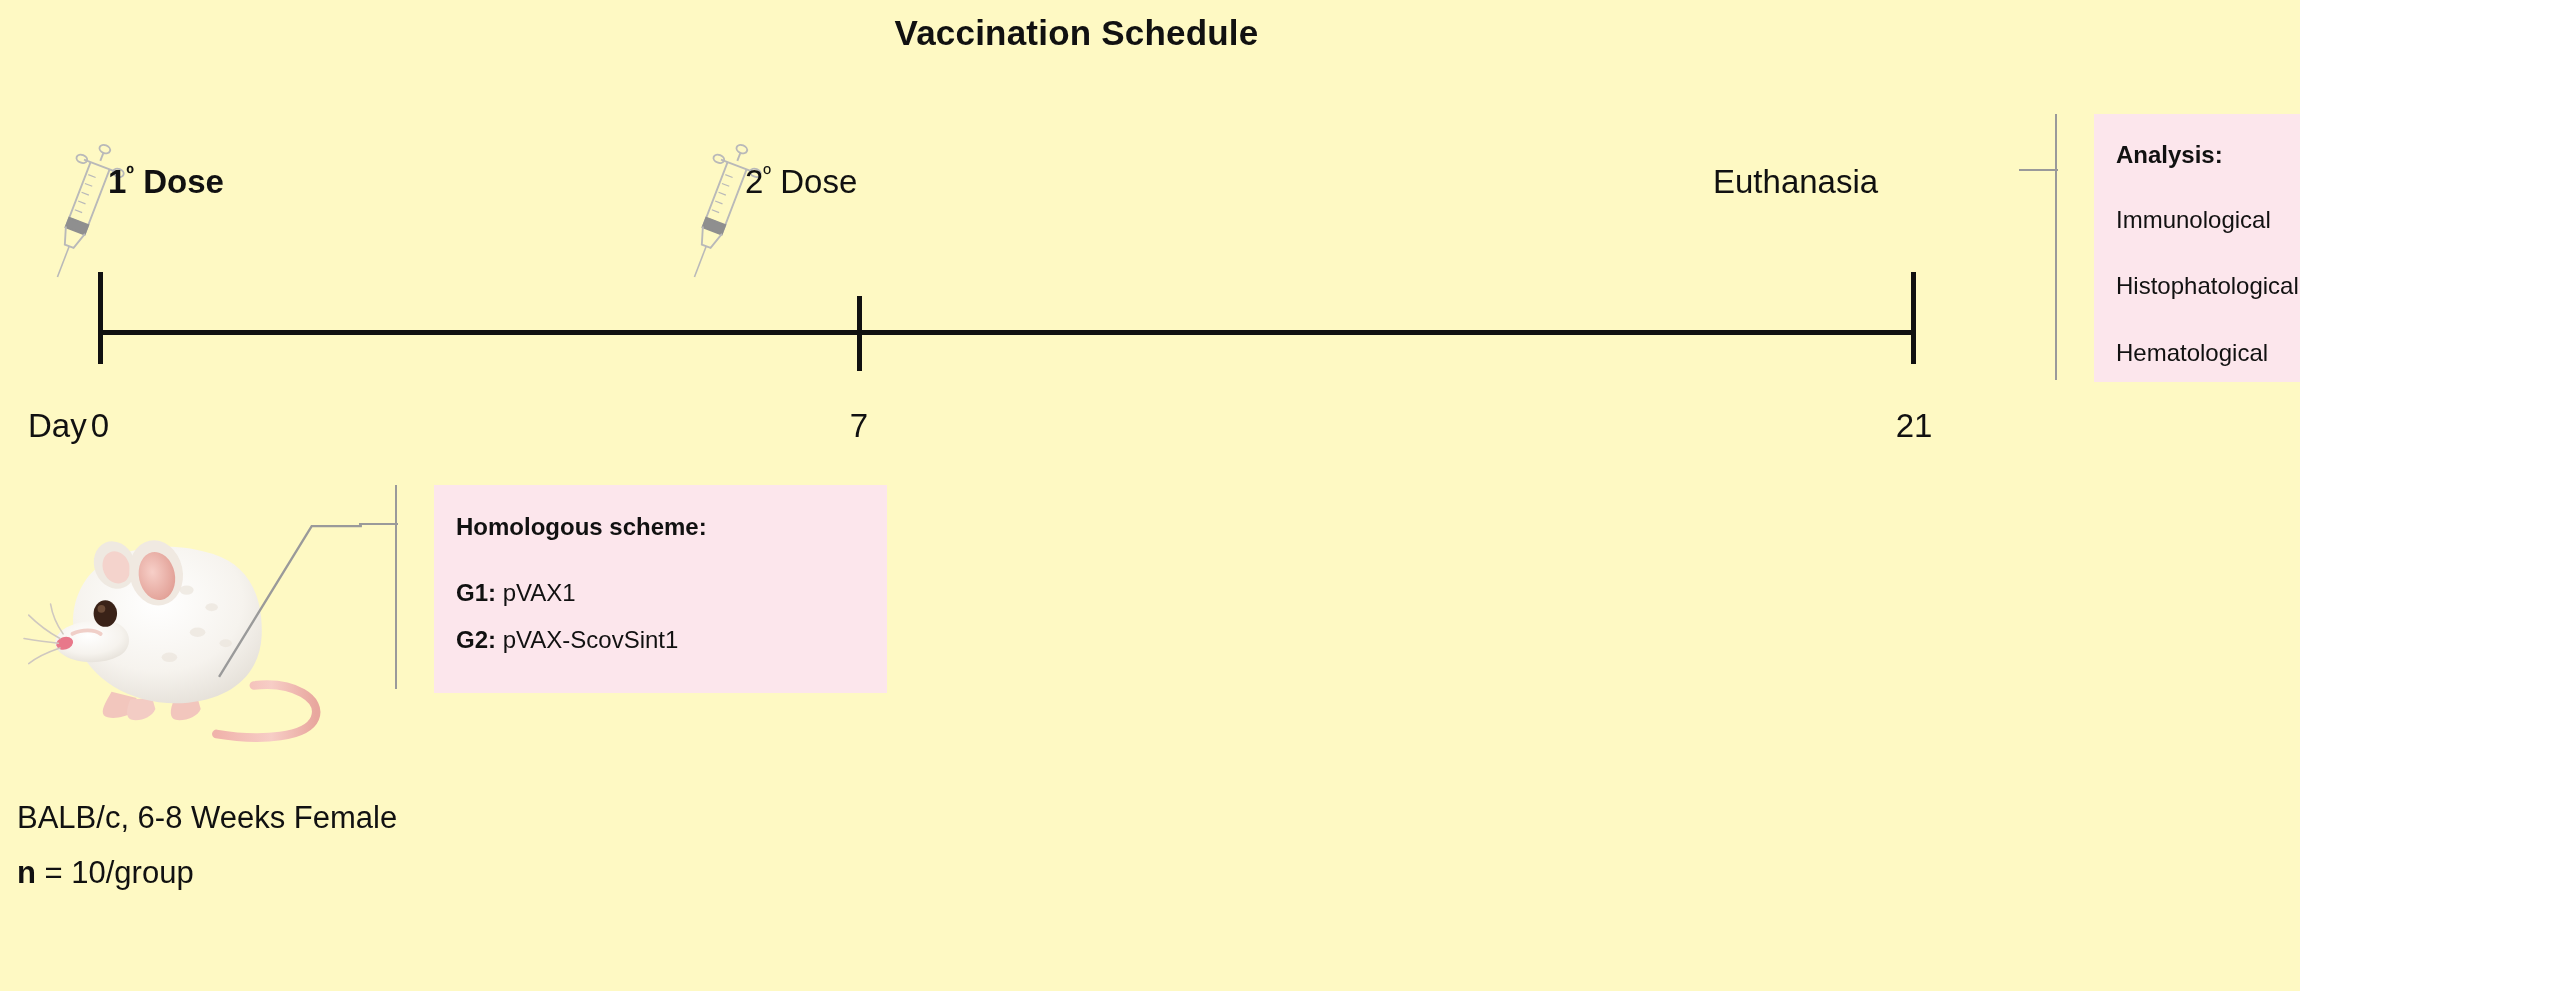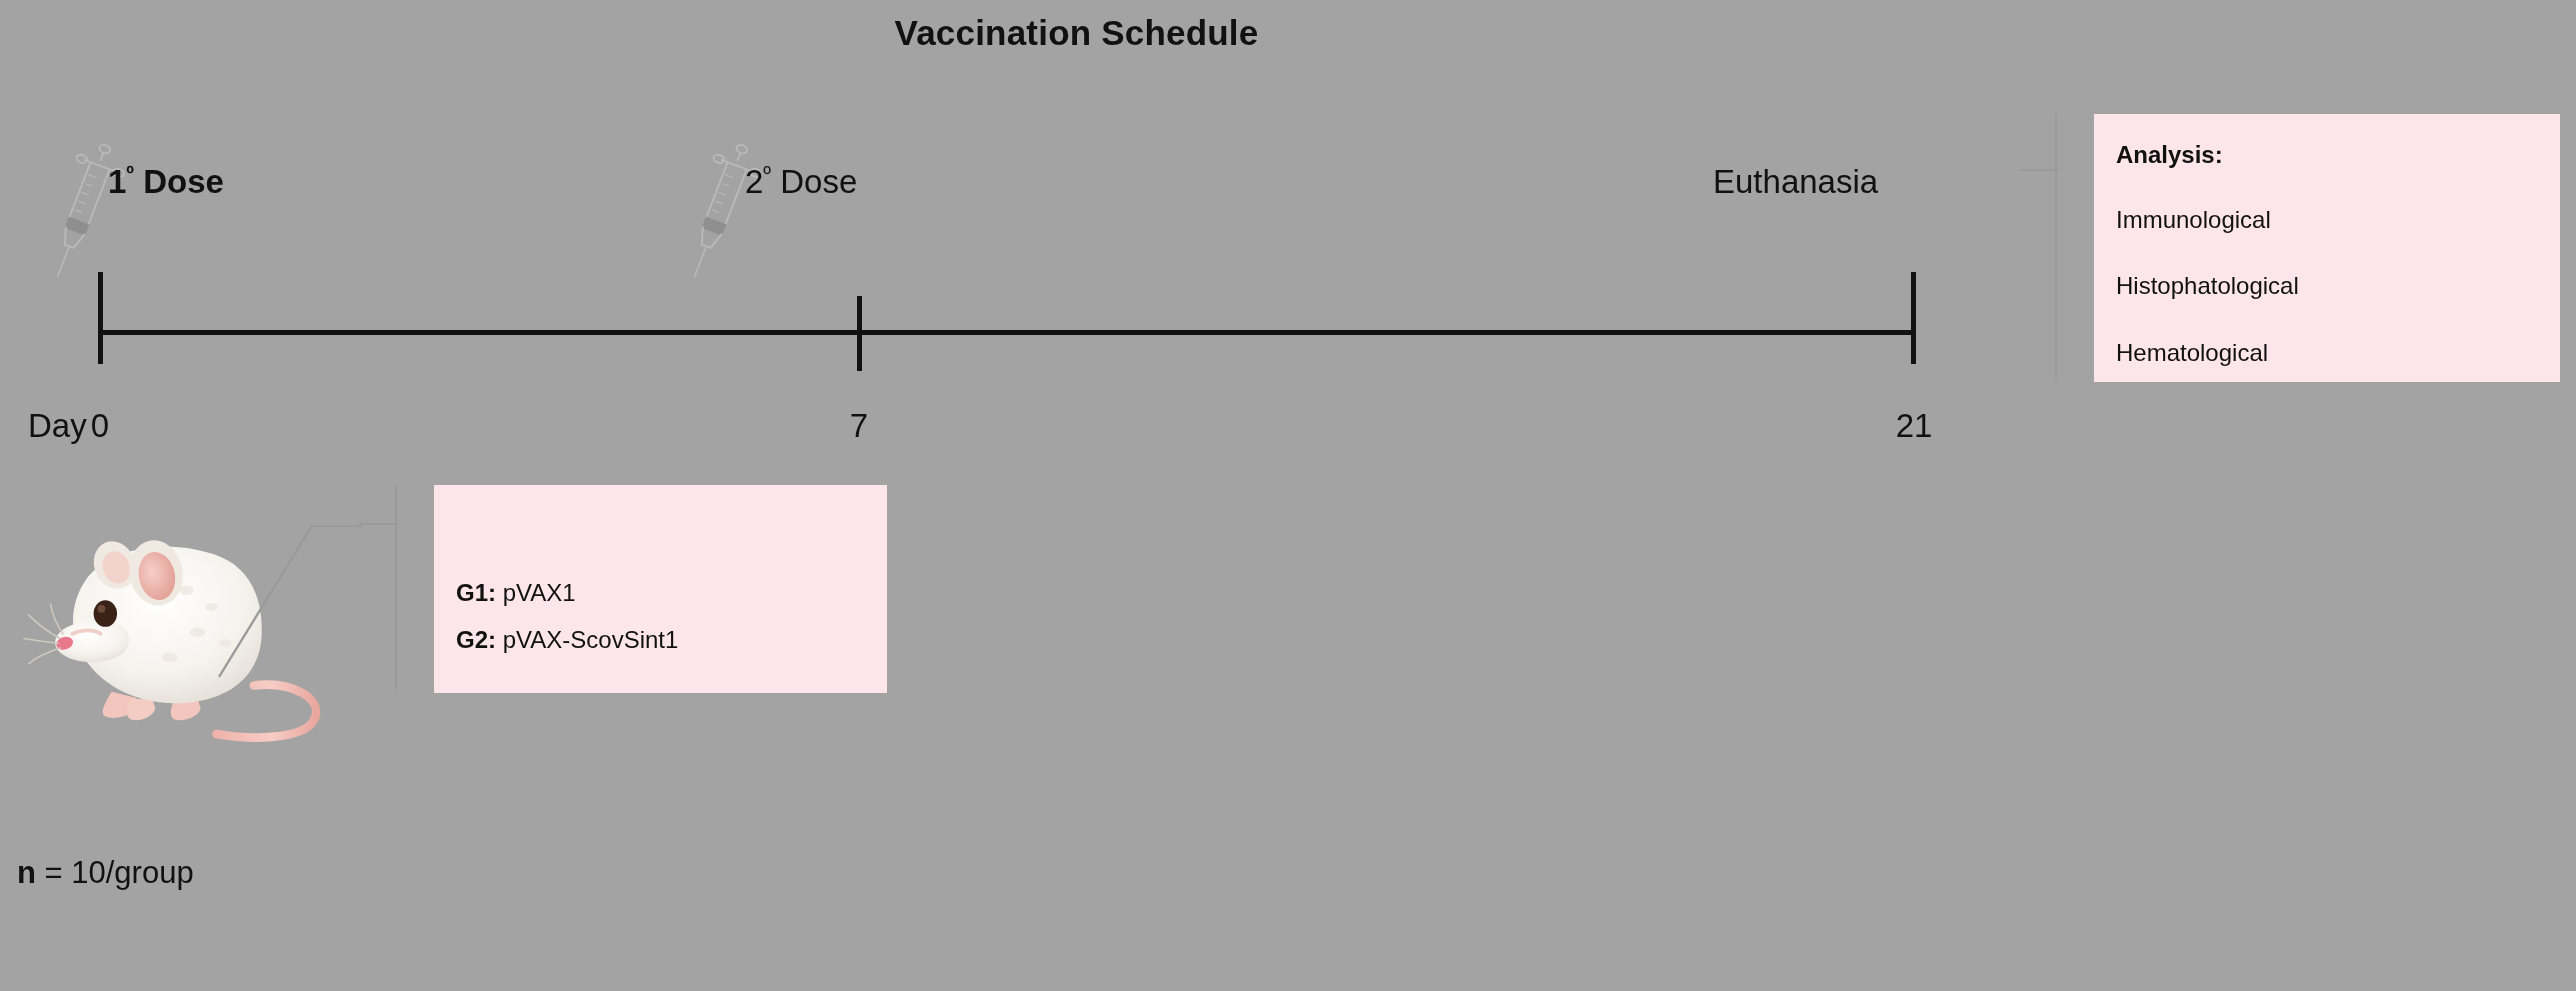--- a/index.html
+++ b/index.html
@@ -8,23 +8,23 @@
     padding: 0;
     background: #ffffff;
   }
   body {
     font-family: "Liberation Sans", "DejaVu Sans", sans-serif;
     color: #1a1a1a;
     -webkit-font-smoothing: antialiased;
   }
   #figure {
     position: relative;
-    width: 2576px;
+    width: 2300px;
     height: 991px;
-    background: #a3a3a3;
+    background: #fef9c3;
     overflow: hidden;
   }
 
   
   .fig-title {
     position: absolute;
     left: 0;
     top: 12.5px;
     width: 2153px;
     text-align: center;
@@ -329,28 +329,30 @@
 
   <div class="leader-diagonal">
     <svg viewBox="0 0 182 200" width="143" height="157" aria-hidden="true" style="overflow:visible">
       <path d="M0 196 L 118 4 L 182 4" fill="none" stroke="#9a9a9a" stroke-width="3"></path>
     </svg>
   </div>
   <div class="bracket-v bracket-scheme-v"></div>
   <div class="bracket-h bracket-scheme-h"></div>
 
   <div class="pink-box box-scheme"></div>
+  <div class="box-line sc-head">Homologous scheme:</div>
   <div class="box-line sc-l1">
     <b>G1:</b>
     <span>pVAX1</span>
   </div>
   <div class="box-line sc-l2">
     <b>G2:</b>
     <span>pVAX-ScovSint1</span>
   </div>
 
+  <div class="footnote fn-1">BALB/c, 6-8 Weeks Female</div>
   <div class="footnote fn-2">
     <b>n</b>
     <span>= 10/group</span>
   </div>
 
 </div>
 
 
 </body></html>

